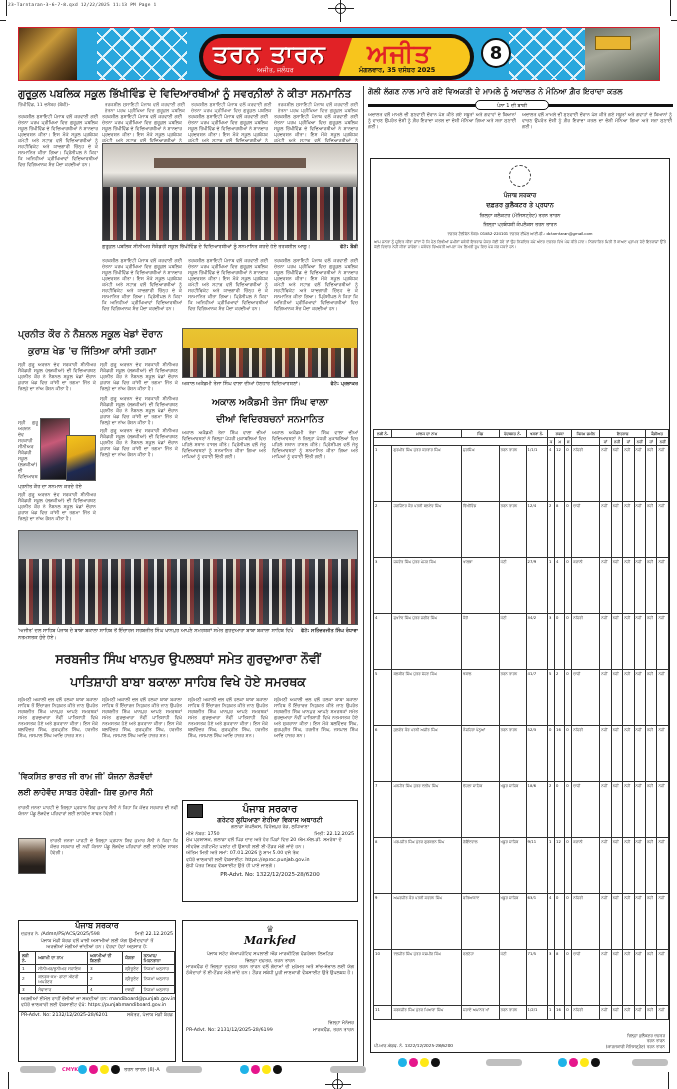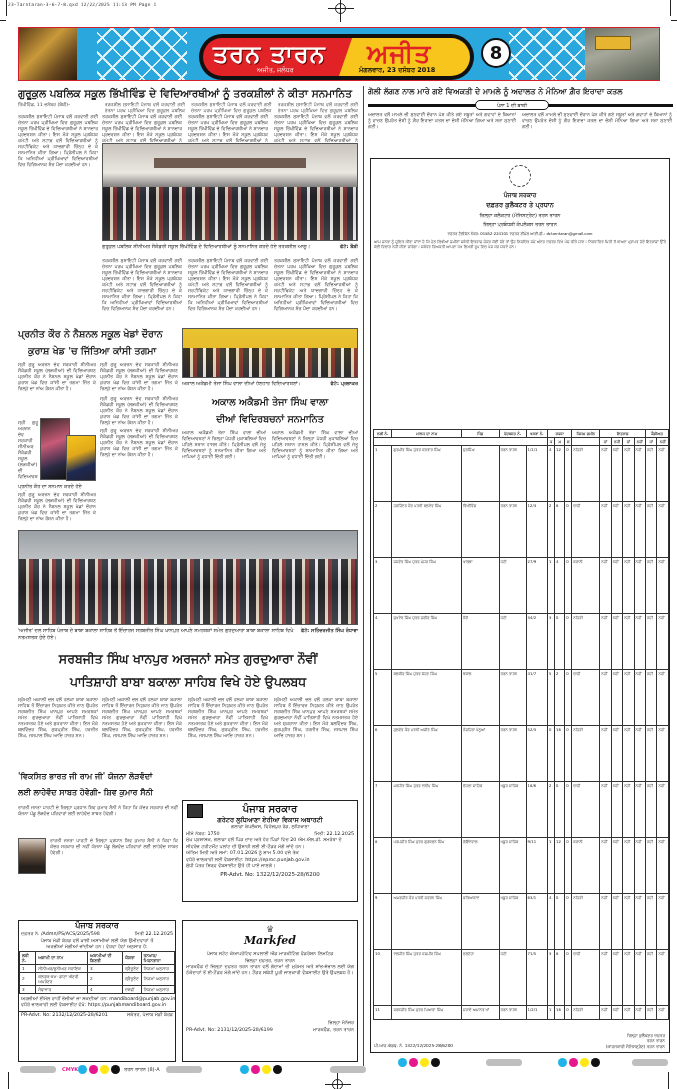--- a/index.html
+++ b/index.html
@@ -88,29 +88,29 @@
 <header class="masthead">
   <div class="mast-photo-left"></div>
   <div class="mast-diamonds" style="left:78px;"></div>
   <div class="mast-diamonds" style="left:490px;"></div>
   <div class="mast-pill">
     <div class="mast-red"></div>
     <div class="mast-yellow"></div>
     <div class="mast-tarn">ਤਰਨ ਤਾਰਨ</div>
     <div class="mast-ajit">ਅਜੀਤ</div>
     <div class="mast-sub-left">ਅਜੀਤ, ਜਲੰਧਰ</div>
-    <div class="mast-sub-right">ਮੰਗਲਵਾਰ, 23 ਦਸੰਬਰ 2018</div>
+    <div class="mast-sub-right">ਮੰਗਲਵਾਰ, 35 ਦਸੰਬਰ 2025</div>
   </div>
   <div class="page-badge">8</div>
   <div class="mast-photo-right">
       <div class="sign"></div>
     </div>
 </header>
 
-<h1 class="hl" style="left:18px;top:87px;width:340px;font-size:10.5px;">ਗੁਰੂਕੁਲ ਪਬਲਿਕ ਸਕੂਲ ਭਿੱਖੀਵਿੰਡ ਦੇ ਵਿਦਿਆਰਥੀਆਂ ਨੂੰ ਤਰਕਸ਼ੀਲਾਂ ਨੇ ਕੀਤਾ ਸਨਮਾਨਿਤ</h1>
+<h1 class="hl" style="left:18px;top:87px;width:340px;font-size:10.5px;">ਗੁਰੂਕੁਲ ਪਬਲਿਕ ਸਕੂਲ ਭਿੱਖੀਵਿੰਡ ਦੇ ਵਿਦਿਆਰਥੀਆਂ ਨੂੰ ਸਵਰਨ਼ੀਲਾਂ ਨੇ ਕੀਤਾ ਸਨਮਾਨਿਤ</h1>
 <div class="cols" style="left:18px;top:102px;width:340px;height:12px;">
   <div class="col">ਭਿੱਖੀਵਿੰਡ, 11 ਦਸੰਬਰ (ਬੌਬੀ)-</div>
   <div class="col">ਤਰਕਸ਼ੀਲ ਸੁਸਾਇਟੀ ਪੰਜਾਬ ਵਲੋਂ ਕਰਵਾਈ ਗਈ ਚੇਤਨਾ ਪਰਖ ਪ੍ਰੀਖਿਆ ਵਿਚ ਗੁਰੂਕੁਲ ਪਬਲਿਕ ਸਕੂਲ ਭਿੱਖੀਵਿੰਡ ਦੇ ਵਿਦਿਆਰਥੀਆਂ ਨੇ ਸ਼ਾਨਦਾਰ ਪ੍ਰਦਰਸ਼ਨ ਕੀਤਾ। ਇਸ ਮੌਕੇ ਸਕੂਲ ਪ੍ਰਬੰਧਕ ਕਮੇਟੀ ਅਤੇ ਸਟਾਫ਼ ਵਲੋਂ ਵਿਦਿਆਰਥੀਆਂ ਨੂੰ ਸਰਟੀਫਿਕੇਟ ਅਤੇ ਯਾਦਗਾਰੀ ਚਿੰਨ੍ਹ ਦੇ ਕੇ ਸਨਮਾਨਿਤ ਕੀਤਾ ਗਿਆ। ਪ੍ਰਿੰਸੀਪਲ ਨੇ ਕਿਹਾ ਕਿ ਅਜਿਹੀਆਂ ਪ੍ਰੀਖਿਆਵਾਂ ਵਿਦਿਆਰਥੀਆਂ ਵਿਚ ਵਿਗਿਆਨਕ ਸੋਚ ਪੈਦਾ ਕਰਦੀਆਂ ਹਨ।</div>
   <div class="col">ਤਰਕਸ਼ੀਲ ਸੁਸਾਇਟੀ ਪੰਜਾਬ ਵਲੋਂ ਕਰਵਾਈ ਗਈ ਚੇਤਨਾ ਪਰਖ ਪ੍ਰੀਖਿਆ ਵਿਚ ਗੁਰੂਕੁਲ ਪਬਲਿਕ ਸਕੂਲ ਭਿੱਖੀਵਿੰਡ ਦੇ ਵਿਦਿਆਰਥੀਆਂ ਨੇ ਸ਼ਾਨਦਾਰ ਪ੍ਰਦਰਸ਼ਨ ਕੀਤਾ। ਇਸ ਮੌਕੇ ਸਕੂਲ ਪ੍ਰਬੰਧਕ ਕਮੇਟੀ ਅਤੇ ਸਟਾਫ਼ ਵਲੋਂ ਵਿਦਿਆਰਥੀਆਂ ਨੂੰ ਸਰਟੀਫਿਕੇਟ ਅਤੇ ਯਾਦਗਾਰੀ ਚਿੰਨ੍ਹ ਦੇ ਕੇ ਸਨਮਾਨਿਤ ਕੀਤਾ ਗਿਆ। ਪ੍ਰਿੰਸੀਪਲ ਨੇ ਕਿਹਾ ਕਿ ਅਜਿਹੀਆਂ ਪ੍ਰੀਖਿਆਵਾਂ ਵਿਦਿਆਰਥੀਆਂ ਵਿਚ ਵਿਗਿਆਨਕ ਸੋਚ ਪੈਦਾ ਕਰਦੀਆਂ ਹਨ।</div>
   <div class="col">ਤਰਕਸ਼ੀਲ ਸੁਸਾਇਟੀ ਪੰਜਾਬ ਵਲੋਂ ਕਰਵਾਈ ਗਈ ਚੇਤਨਾ ਪਰਖ ਪ੍ਰੀਖਿਆ ਵਿਚ ਗੁਰੂਕੁਲ ਪਬਲਿਕ ਸਕੂਲ ਭਿੱਖੀਵਿੰਡ ਦੇ ਵਿਦਿਆਰਥੀਆਂ ਨੇ ਸ਼ਾਨਦਾਰ ਪ੍ਰਦਰਸ਼ਨ ਕੀਤਾ। ਇਸ ਮੌਕੇ ਸਕੂਲ ਪ੍ਰਬੰਧਕ ਕਮੇਟੀ ਅਤੇ ਸਟਾਫ਼ ਵਲੋਂ ਵਿਦਿਆਰਥੀਆਂ ਨੂੰ ਸਰਟੀਫਿਕੇਟ ਅਤੇ ਯਾਦਗਾਰੀ ਚਿੰਨ੍ਹ ਦੇ ਕੇ ਸਨਮਾਨਿਤ ਕੀਤਾ ਗਿਆ। ਪ੍ਰਿੰਸੀਪਲ ਨੇ ਕਿਹਾ ਕਿ ਅਜਿਹੀਆਂ ਪ੍ਰੀਖਿਆਵਾਂ ਵਿਦਿਆਰਥੀਆਂ ਵਿਚ ਵਿਗਿਆਨਕ ਸੋਚ ਪੈਦਾ ਕਰਦੀਆਂ ਹਨ।</div>
 </div>
 <div class="txt" style="left:18px;top:114px;width:80px;height:205px;">ਤਰਕਸ਼ੀਲ ਸੁਸਾਇਟੀ ਪੰਜਾਬ ਵਲੋਂ ਕਰਵਾਈ ਗਈ ਚੇਤਨਾ ਪਰਖ ਪ੍ਰੀਖਿਆ ਵਿਚ ਗੁਰੂਕੁਲ ਪਬਲਿਕ ਸਕੂਲ ਭਿੱਖੀਵਿੰਡ ਦੇ ਵਿਦਿਆਰਥੀਆਂ ਨੇ ਸ਼ਾਨਦਾਰ ਪ੍ਰਦਰਸ਼ਨ ਕੀਤਾ। ਇਸ ਮੌਕੇ ਸਕੂਲ ਪ੍ਰਬੰਧਕ ਕਮੇਟੀ ਅਤੇ ਸਟਾਫ਼ ਵਲੋਂ ਵਿਦਿਆਰਥੀਆਂ ਨੂੰ ਸਰਟੀਫਿਕੇਟ ਅਤੇ ਯਾਦਗਾਰੀ ਚਿੰਨ੍ਹ ਦੇ ਕੇ ਸਨਮਾਨਿਤ ਕੀਤਾ ਗਿਆ। ਪ੍ਰਿੰਸੀਪਲ ਨੇ ਕਿਹਾ ਕਿ ਅਜਿਹੀਆਂ ਪ੍ਰੀਖਿਆਵਾਂ ਵਿਦਿਆਰਥੀਆਂ ਵਿਚ ਵਿਗਿਆਨਕ ਸੋਚ ਪੈਦਾ ਕਰਦੀਆਂ ਹਨ।</div>
 <div class="photo p-group1" style="left:102px;top:143px;width:256px;height:98px;">
   <div class="banner"></div>
     <div class="p-people"></div>
@@ -150,22 +150,22 @@
 <div class="txt" style="left:182px;top:430px;width:84px;height:98px;">ਅਕਾਲ ਅਕੈਡਮੀ ਤੇਜਾ ਸਿੰਘ ਵਾਲਾ ਦੀਆਂ ਵਿਦਿਆਰਥਣਾਂ ਨੇ ਜ਼ਿਲ੍ਹਾ ਪੱਧਰੀ ਮੁਕਾਬਲਿਆਂ ਵਿਚ ਪਹਿਲੇ ਸਥਾਨ ਹਾਸਲ ਕੀਤੇ। ਪ੍ਰਿੰਸੀਪਲ ਵਲੋਂ ਜੇਤੂ ਵਿਦਿਆਰਥਣਾਂ ਨੂੰ ਸਨਮਾਨਿਤ ਕੀਤਾ ਗਿਆ ਅਤੇ ਮਾਪਿਆਂ ਨੂੰ ਵਧਾਈ ਦਿੱਤੀ ਗਈ।</div>
 <div class="txt" style="left:272px;top:430px;width:86px;height:98px;">ਅਕਾਲ ਅਕੈਡਮੀ ਤੇਜਾ ਸਿੰਘ ਵਾਲਾ ਦੀਆਂ ਵਿਦਿਆਰਥਣਾਂ ਨੇ ਜ਼ਿਲ੍ਹਾ ਪੱਧਰੀ ਮੁਕਾਬਲਿਆਂ ਵਿਚ ਪਹਿਲੇ ਸਥਾਨ ਹਾਸਲ ਕੀਤੇ। ਪ੍ਰਿੰਸੀਪਲ ਵਲੋਂ ਜੇਤੂ ਵਿਦਿਆਰਥਣਾਂ ਨੂੰ ਸਨਮਾਨਿਤ ਕੀਤਾ ਗਿਆ ਅਤੇ ਮਾਪਿਆਂ ਨੂੰ ਵਧਾਈ ਦਿੱਤੀ ਗਈ।</div>
 
 <div class="photo p-group3" style="left:18px;top:530px;width:340px;height:95px;">
   <div class="p-people" style="height:70%;"></div>
 </div>
 <div class="caption" style="left:18px;top:627px;width:340px;height:14px;">
   <span class="credit">ਫੋਟੋ: ਸਤਿੰਦਰਜੀਤ ਸਿੰਘ ਰੰਧਾਵਾ</span>
   <span>'ਅਜੀਤ' ਦਲ ਸਾਹਿਬ ਪੰਜਾਬ ਦੇ ਬਾਬਾ ਬਕਾਲਾ ਸਾਹਿਬ ਤੋਂ ਇੰਚਾਰਜ ਸਰਬਜੀਤ ਸਿੰਘ ਖਾਨਪੁਰ ਆਪਣੇ ਸਮਰਥਕਾਂ ਸਮੇਤ ਗੁਰਦੁਆਰਾ ਬਾਬਾ ਬਕਾਲਾ ਸਾਹਿਬ ਵਿਖੇ ਨਤਮਸਤਕ ਹੁੰਦੇ ਹੋਏ।</span>
 </div>
-<h2 class="hl" style="left:18px;top:651px;width:340px;font-size:12.5px;text-align:center;">ਸਰਬਜੀਤ ਸਿੰਘ ਖਾਨਪੁਰ ਅਰਜਨਾਂ ਸਮੇਤ ਗੁਰਦੁਆਰਾ ਨੌਵੀਂ</h2>
-<h2 class="hl" style="left:18px;top:674px;width:340px;font-size:12.5px;text-align:center;">ਪਾਤਿਸ਼ਾਹੀ ਬਾਬਾ ਬਕਾਲਾ ਸਾਹਿਬ ਵਿਖੇ ਹੋਏ ਉਪਲਬਧ</h2>
+<h2 class="hl" style="left:18px;top:651px;width:340px;font-size:12.5px;text-align:center;">ਸਰਬਜੀਤ ਸਿੰਘ ਖਾਨਪੁਰ ਉਪਲਬਧਾਂ ਸਮੇਤ ਗੁਰਦੁਆਰਾ ਨੌਵੀਂ</h2>
+<h2 class="hl" style="left:18px;top:674px;width:340px;font-size:12.5px;text-align:center;">ਪਾਤਿਸ਼ਾਹੀ ਬਾਬਾ ਬਕਾਲਾ ਸਾਹਿਬ ਵਿਖੇ ਹੋਏ ਸਮਰਥਕ</h2>
 <div class="txt" style="left:18px;top:697px;width:80px;height:68px;">ਸ਼੍ਰੋਮਣੀ ਅਕਾਲੀ ਦਲ ਵਲੋਂ ਹਲਕਾ ਬਾਬਾ ਬਕਾਲਾ ਸਾਹਿਬ ਤੋਂ ਇੰਚਾਰਜ ਨਿਯੁਕਤ ਕੀਤੇ ਜਾਣ ਉਪਰੰਤ ਸਰਬਜੀਤ ਸਿੰਘ ਖਾਨਪੁਰ ਆਪਣੇ ਸਮਰਥਕਾਂ ਸਮੇਤ ਗੁਰਦੁਆਰਾ ਨੌਵੀਂ ਪਾਤਿਸ਼ਾਹੀ ਵਿਖੇ ਨਤਮਸਤਕ ਹੋਏ ਅਤੇ ਸ਼ੁਕਰਾਨਾ ਕੀਤਾ। ਇਸ ਮੌਕੇ ਬਲਵਿੰਦਰ ਸਿੰਘ, ਗੁਰਪ੍ਰੀਤ ਸਿੰਘ, ਹਰਜੀਤ ਸਿੰਘ, ਜਸਪਾਲ ਸਿੰਘ ਆਦਿ ਹਾਜ਼ਰ ਸਨ।</div>
 <div class="txt" style="left:102px;top:697px;width:80px;height:68px;">ਸ਼੍ਰੋਮਣੀ ਅਕਾਲੀ ਦਲ ਵਲੋਂ ਹਲਕਾ ਬਾਬਾ ਬਕਾਲਾ ਸਾਹਿਬ ਤੋਂ ਇੰਚਾਰਜ ਨਿਯੁਕਤ ਕੀਤੇ ਜਾਣ ਉਪਰੰਤ ਸਰਬਜੀਤ ਸਿੰਘ ਖਾਨਪੁਰ ਆਪਣੇ ਸਮਰਥਕਾਂ ਸਮੇਤ ਗੁਰਦੁਆਰਾ ਨੌਵੀਂ ਪਾਤਿਸ਼ਾਹੀ ਵਿਖੇ ਨਤਮਸਤਕ ਹੋਏ ਅਤੇ ਸ਼ੁਕਰਾਨਾ ਕੀਤਾ। ਇਸ ਮੌਕੇ ਬਲਵਿੰਦਰ ਸਿੰਘ, ਗੁਰਪ੍ਰੀਤ ਸਿੰਘ, ਹਰਜੀਤ ਸਿੰਘ, ਜਸਪਾਲ ਸਿੰਘ ਆਦਿ ਹਾਜ਼ਰ ਸਨ।</div>
 <div class="txt" style="left:188px;top:697px;width:80px;height:100px;">ਸ਼੍ਰੋਮਣੀ ਅਕਾਲੀ ਦਲ ਵਲੋਂ ਹਲਕਾ ਬਾਬਾ ਬਕਾਲਾ ਸਾਹਿਬ ਤੋਂ ਇੰਚਾਰਜ ਨਿਯੁਕਤ ਕੀਤੇ ਜਾਣ ਉਪਰੰਤ ਸਰਬਜੀਤ ਸਿੰਘ ਖਾਨਪੁਰ ਆਪਣੇ ਸਮਰਥਕਾਂ ਸਮੇਤ ਗੁਰਦੁਆਰਾ ਨੌਵੀਂ ਪਾਤਿਸ਼ਾਹੀ ਵਿਖੇ ਨਤਮਸਤਕ ਹੋਏ ਅਤੇ ਸ਼ੁਕਰਾਨਾ ਕੀਤਾ। ਇਸ ਮੌਕੇ ਬਲਵਿੰਦਰ ਸਿੰਘ, ਗੁਰਪ੍ਰੀਤ ਸਿੰਘ, ਹਰਜੀਤ ਸਿੰਘ, ਜਸਪਾਲ ਸਿੰਘ ਆਦਿ ਹਾਜ਼ਰ ਸਨ।</div>
 <div class="txt" style="left:274px;top:697px;width:84px;height:100px;">ਸ਼੍ਰੋਮਣੀ ਅਕਾਲੀ ਦਲ ਵਲੋਂ ਹਲਕਾ ਬਾਬਾ ਬਕਾਲਾ ਸਾਹਿਬ ਤੋਂ ਇੰਚਾਰਜ ਨਿਯੁਕਤ ਕੀਤੇ ਜਾਣ ਉਪਰੰਤ ਸਰਬਜੀਤ ਸਿੰਘ ਖਾਨਪੁਰ ਆਪਣੇ ਸਮਰਥਕਾਂ ਸਮੇਤ ਗੁਰਦੁਆਰਾ ਨੌਵੀਂ ਪਾਤਿਸ਼ਾਹੀ ਵਿਖੇ ਨਤਮਸਤਕ ਹੋਏ ਅਤੇ ਸ਼ੁਕਰਾਨਾ ਕੀਤਾ। ਇਸ ਮੌਕੇ ਬਲਵਿੰਦਰ ਸਿੰਘ, ਗੁਰਪ੍ਰੀਤ ਸਿੰਘ, ਹਰਜੀਤ ਸਿੰਘ, ਜਸਪਾਲ ਸਿੰਘ ਆਦਿ ਹਾਜ਼ਰ ਸਨ।</div>
 
 <h2 class="hl" style="left:18px;top:772px;width:160px;font-size:8px;">'ਵਿਕਸਿਤ ਭਾਰਤ ਜੀ ਰਾਮ ਜੀ' ਯੋਜਨਾ ਲੋੜਵੰਦਾਂ</h2>
 <h2 class="hl" style="left:18px;top:788px;width:160px;font-size:8px;">ਲਈ ਲਾਹੇਵੰਦ ਸਾਬਤ ਹੋਵੇਗੀ- ਸ਼ਿਵ ਕੁਮਾਰ ਸੈਨੀ</h2>
 <div class="txt" style="left:18px;top:805px;width:160px;height:30px;">ਭਾਰਤੀ ਜਨਤਾ ਪਾਰਟੀ ਦੇ ਜ਼ਿਲ੍ਹਾ ਪ੍ਰਧਾਨ ਸ਼ਿਵ ਕੁਮਾਰ ਸੈਨੀ ਨੇ ਕਿਹਾ ਕਿ ਕੇਂਦਰ ਸਰਕਾਰ ਦੀ ਨਵੀਂ ਯੋਜਨਾ ਪੇਂਡੂ ਲੋੜਵੰਦ ਪਰਿਵਾਰਾਂ ਲਈ ਲਾਹੇਵੰਦ ਸਾਬਤ ਹੋਵੇਗੀ।</div>
 <div class="photo p-man" style="left:18px;top:838px;width:28px;height:36px;"></div>
 <div class="txt" style="left:50px;top:838px;width:128px;height:60px;">ਭਾਰਤੀ ਜਨਤਾ ਪਾਰਟੀ ਦੇ ਜ਼ਿਲ੍ਹਾ ਪ੍ਰਧਾਨ ਸ਼ਿਵ ਕੁਮਾਰ ਸੈਨੀ ਨੇ ਕਿਹਾ ਕਿ ਕੇਂਦਰ ਸਰਕਾਰ ਦੀ ਨਵੀਂ ਯੋਜਨਾ ਪੇਂਡੂ ਲੋੜਵੰਦ ਪਰਿਵਾਰਾਂ ਲਈ ਲਾਹੇਵੰਦ ਸਾਬਤ ਹੋਵੇਗੀ।</div>

